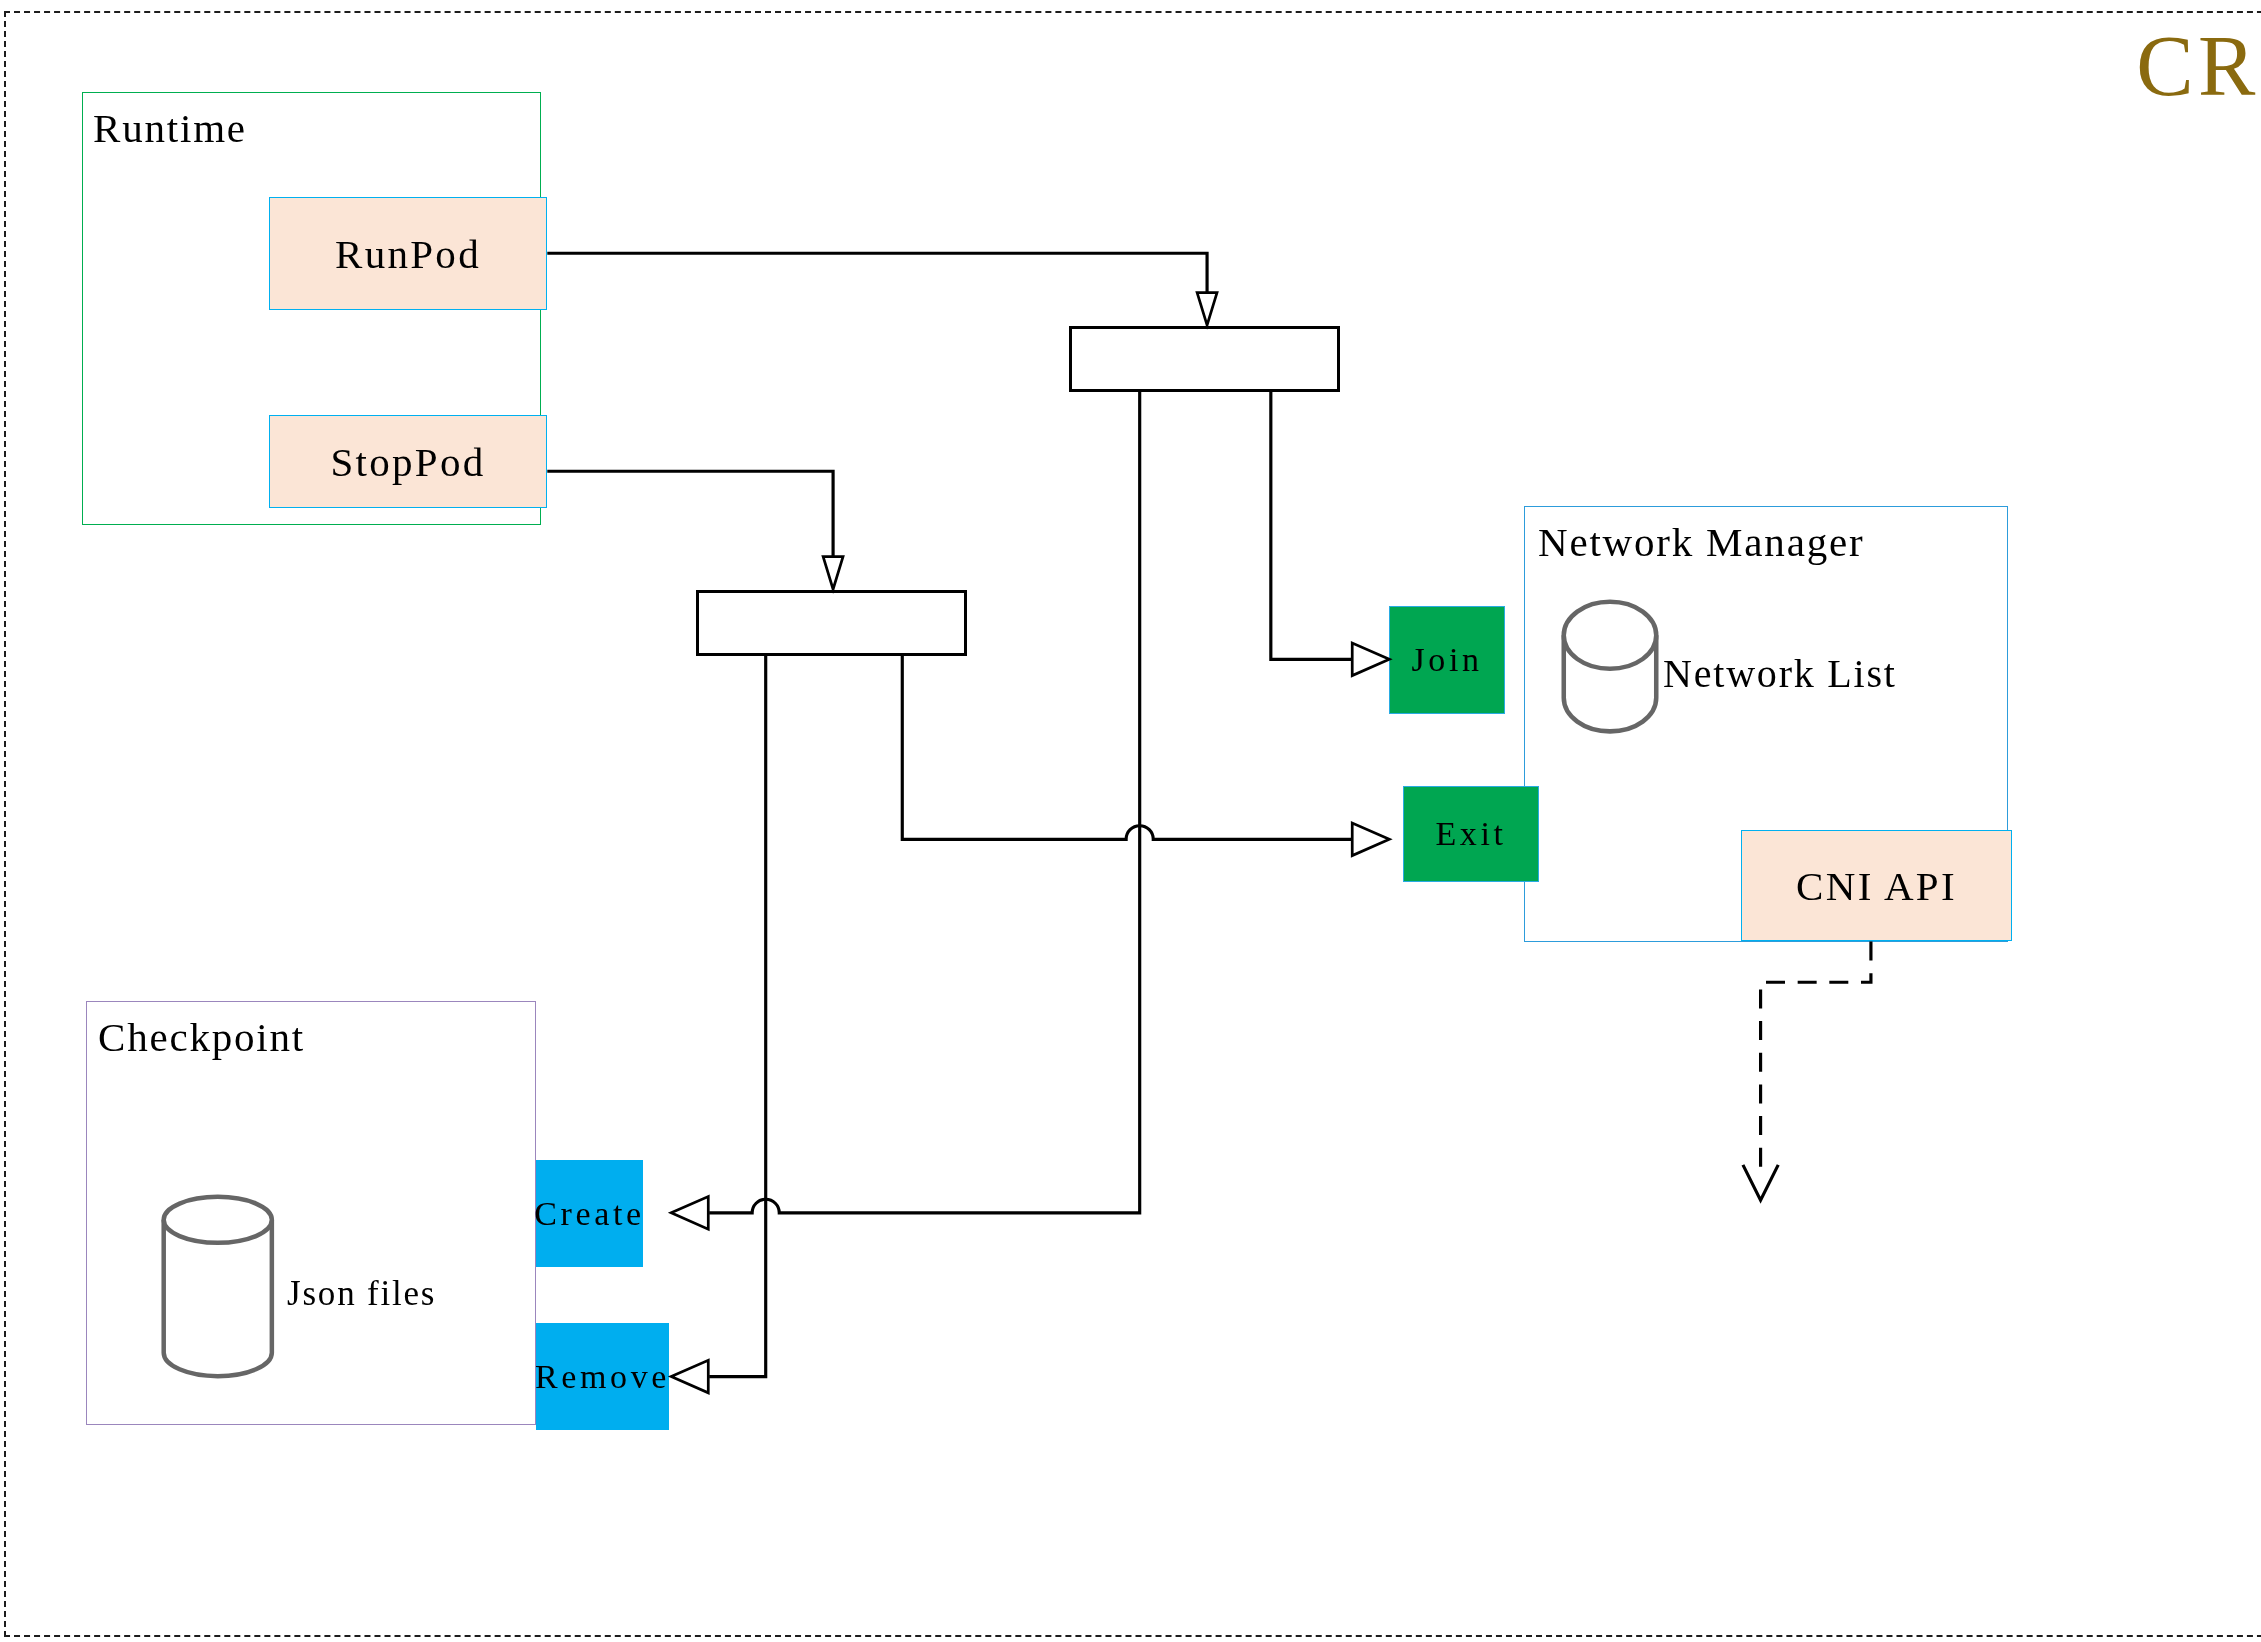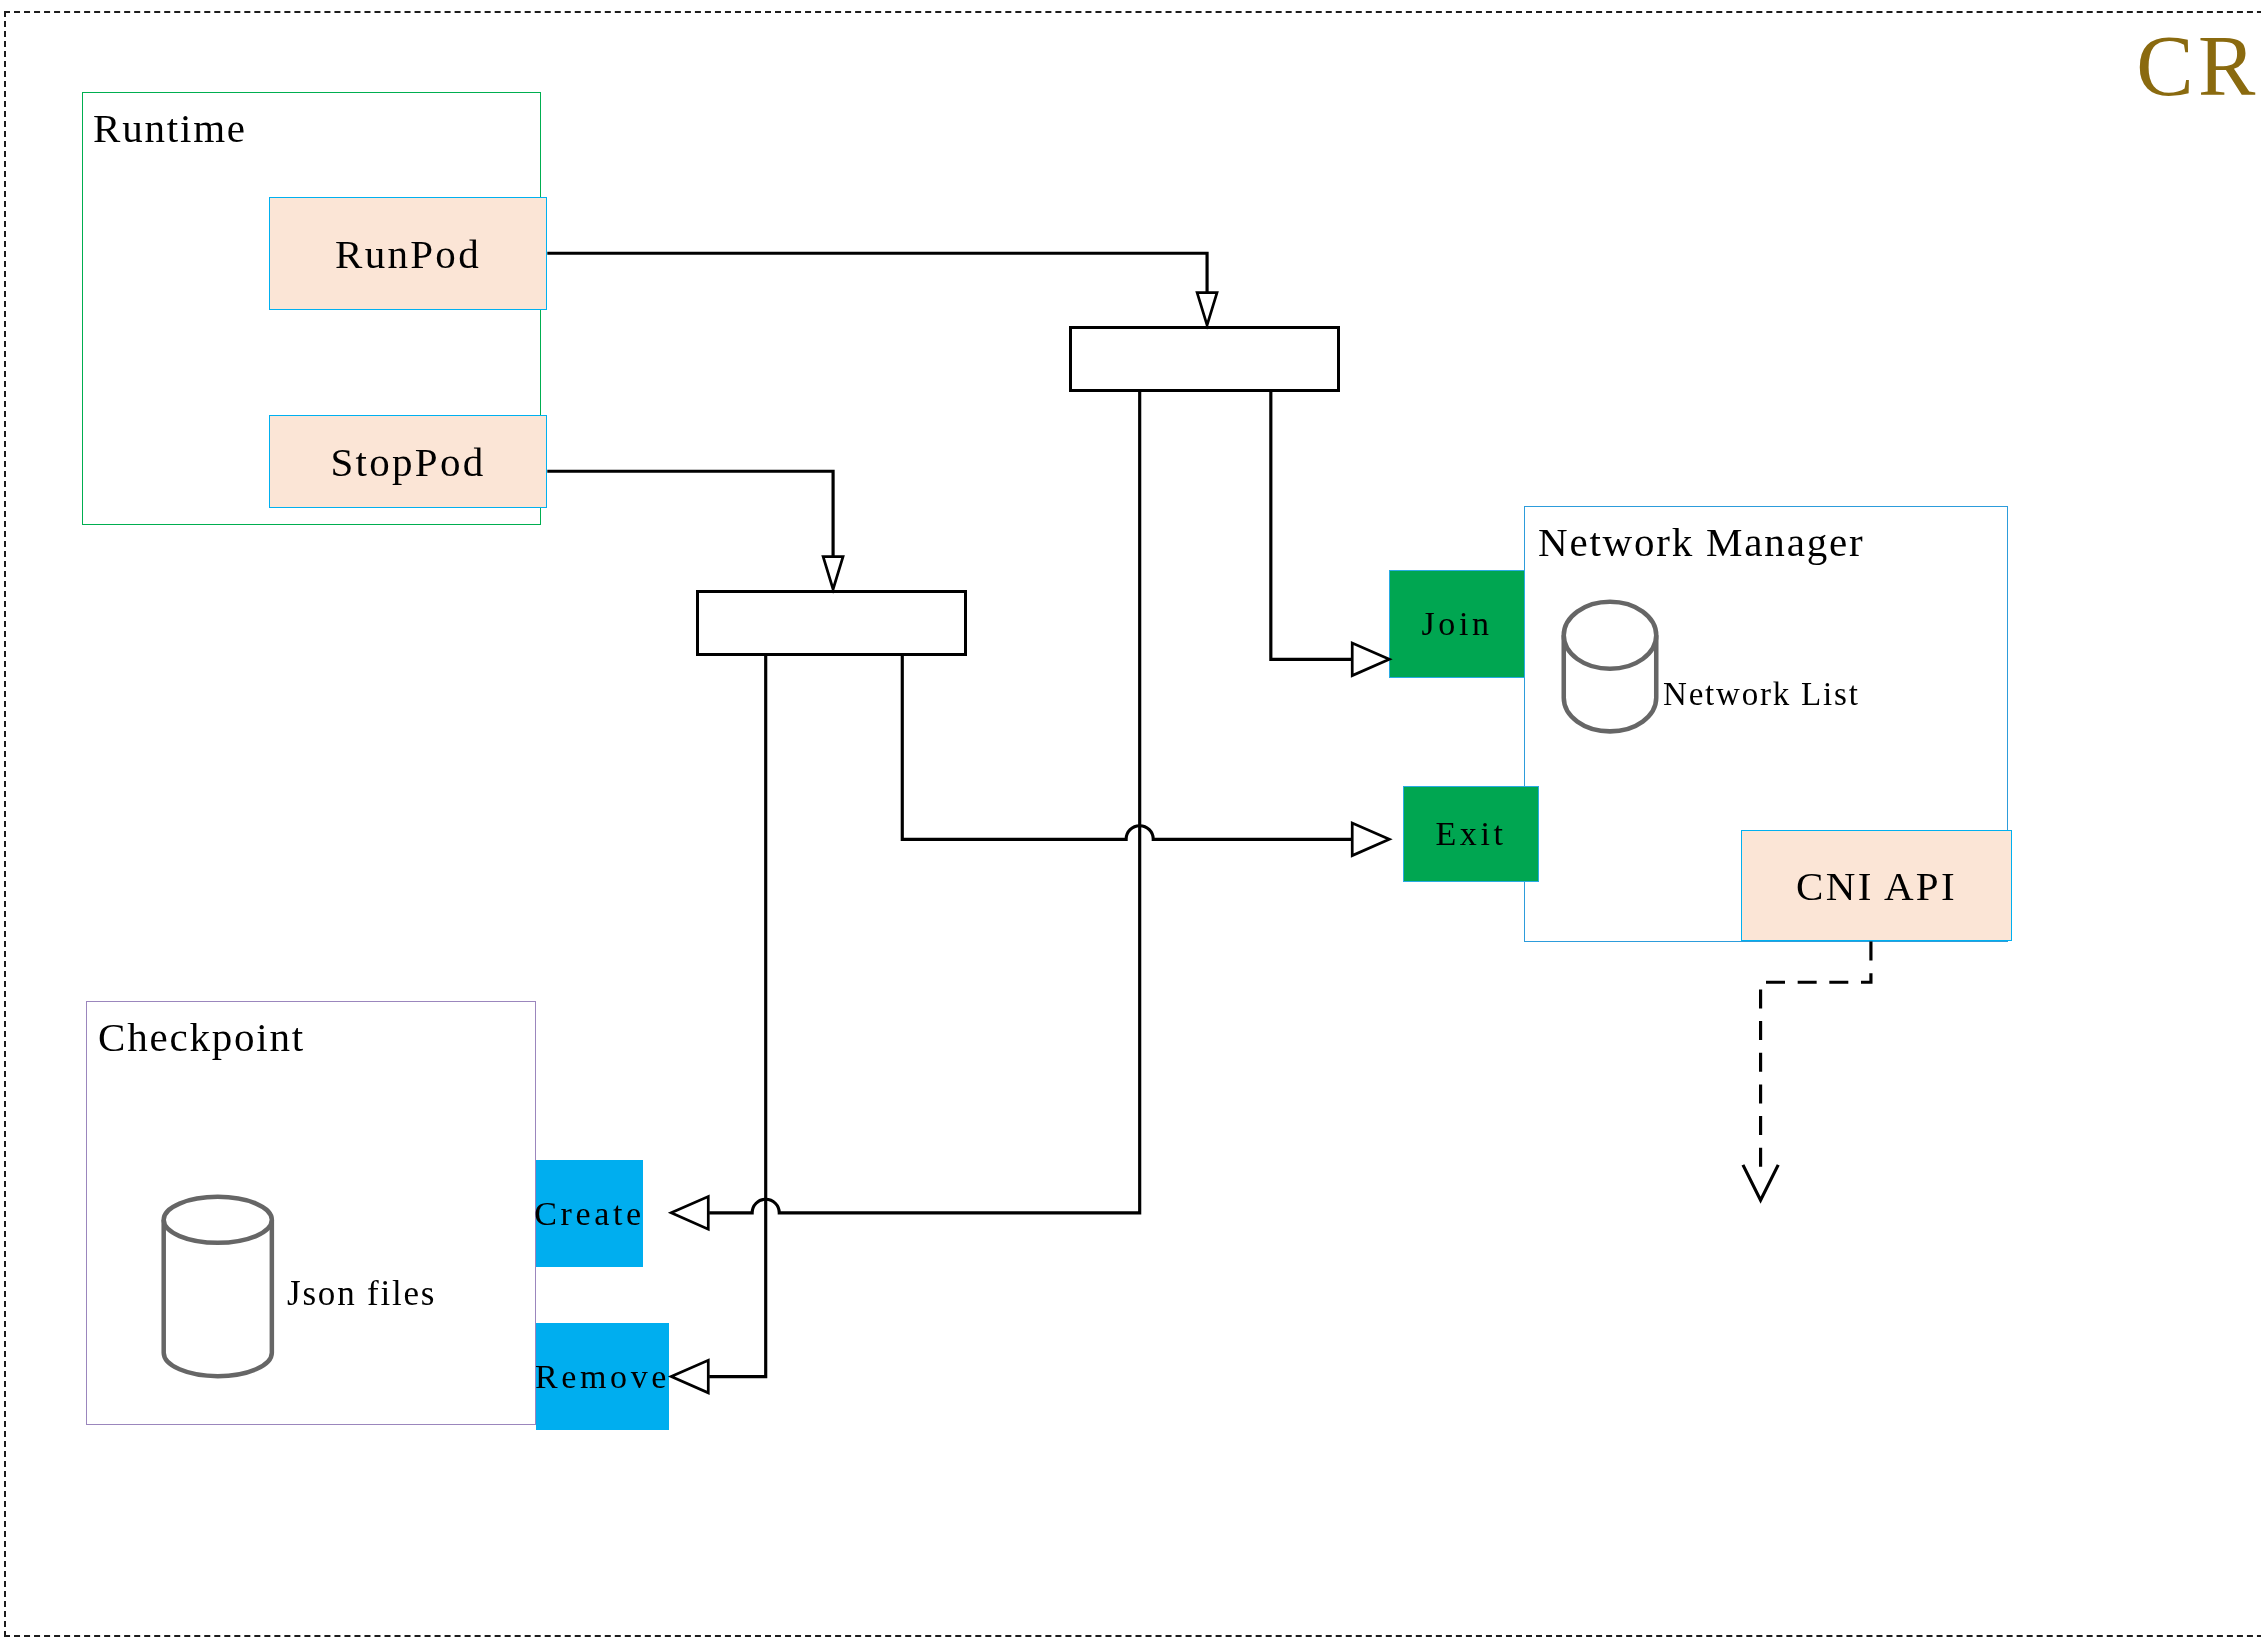--- a/index.html
+++ b/index.html
@@ -24,33 +24,33 @@
   .frame { position:absolute; background:transparent; }
   .frame.runtime    { left:82px;  top:92px;  width:459px; height:433px; border:1.4px solid #00ae50; }
   .frame.checkpoint { left:86px;  top:1001px; width:450px;  height:424px; border:1.4px solid #9b86bd; }
   .frame.nm         { left:1524px; top:506px; width:484px; height:436px; border:1.4px solid #2d9cdb; }
 
   .lbl { position:absolute; white-space:nowrap; color:#000; }
   .lbl.big { font-size:41px; line-height:49px; letter-spacing:1.8px; }
   .lbl.runtime-l    { left:93px;  top:104px; }
   .lbl.checkpoint-l { left:98px;  top:1013px; }
   .lbl.nm-l         { left:1538px; top:518px; }
-  .lbl.netlist-l    { left:1663px; top:649px; font-size:33px; line-height:49px; letter-spacing:1.8px;margin-top:21px; }
+  .lbl.netlist-l    { left:1663px; top:649px; font-size:40px; line-height:49px; letter-spacing:1.8px; }
   .lbl.json-l       { left:287px;  top:1270px; font-size:35px; line-height:47px; letter-spacing:1.8px; }
 
   .btn {
     position:absolute; display:flex; align-items:center; justify-content:center;
     color:#000; white-space:nowrap;
   }
   .btn.peach { background:#fbe5d6; border:1.4px solid #00b0f0; font-size:41px; letter-spacing:2.3px; }
   .btn.runpod  { left:269px;  top:197px;  width:278px; height:113px; }
   .btn.stoppod { left:269px;  top:415px;  width:278px; height:93px; }
   .btn.cniapi  { left:1735px; top:830px; width:271px; height:111px;margin-left:6px; }
   .btn.green { background:#00a651; border:1.4px solid #29abe2; font-size:34px; letter-spacing:3.6px; }
-  .btn.join { left:1389px; top:570px; width:136px; height:108px; }
+  .btn.join { left:1389px; top:606px; width:116px; height:108px; }
   .btn.exit { left:1389px; top:786px; width:136px; height:96px;margin-left:14px; }
   .btn.blue { background:#00aeef; border:none; font-size:34px; letter-spacing:3.6px; }
   .btn.create { left:536px; top:1160px; width:107px; height:107px; }
   .btn.remove { left:536px; top:1323px; width:133px; height:107px; }
 
   .junction { position:absolute; border:3.2px solid #000; background:#fff; }
   .junction.bar-top  { left:1069px; top:326px;  width:271px; height:66px; }
   .junction.bar-left { left:696px; top:590px; width:271px; height:66px; }
 
   .cyl { position:absolute; }

